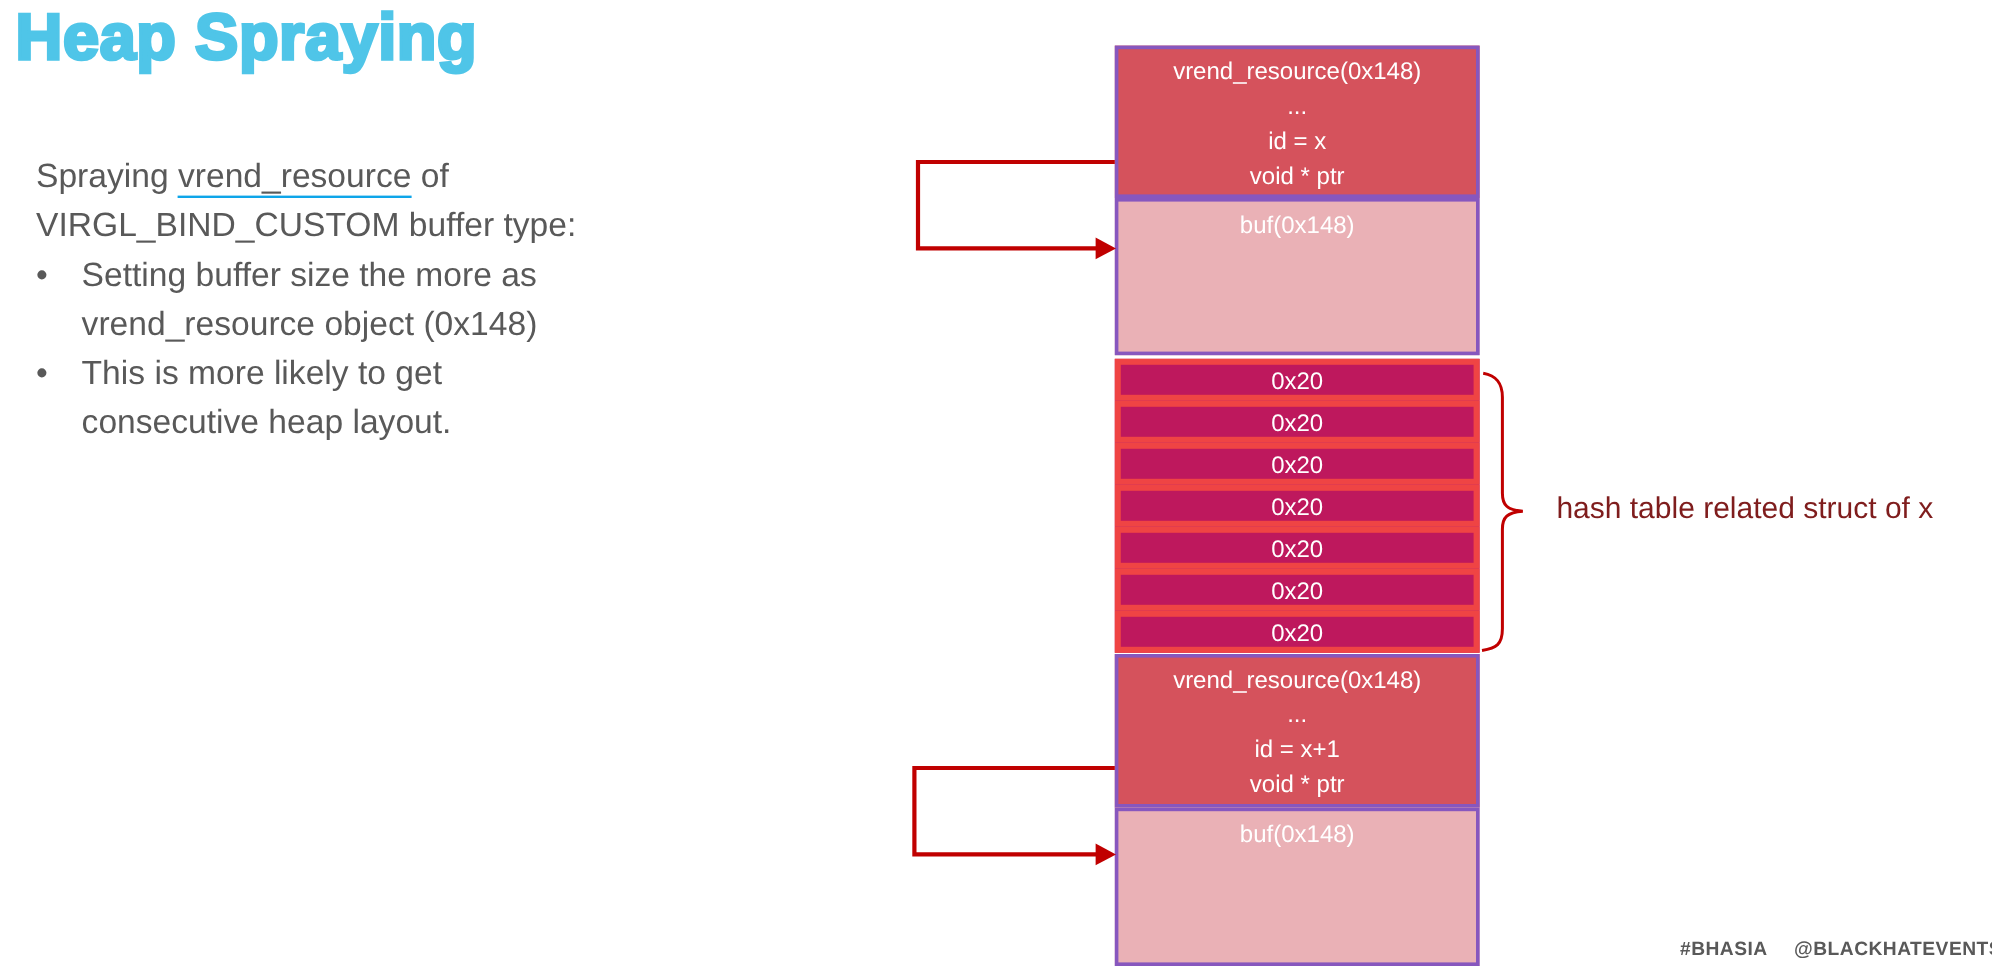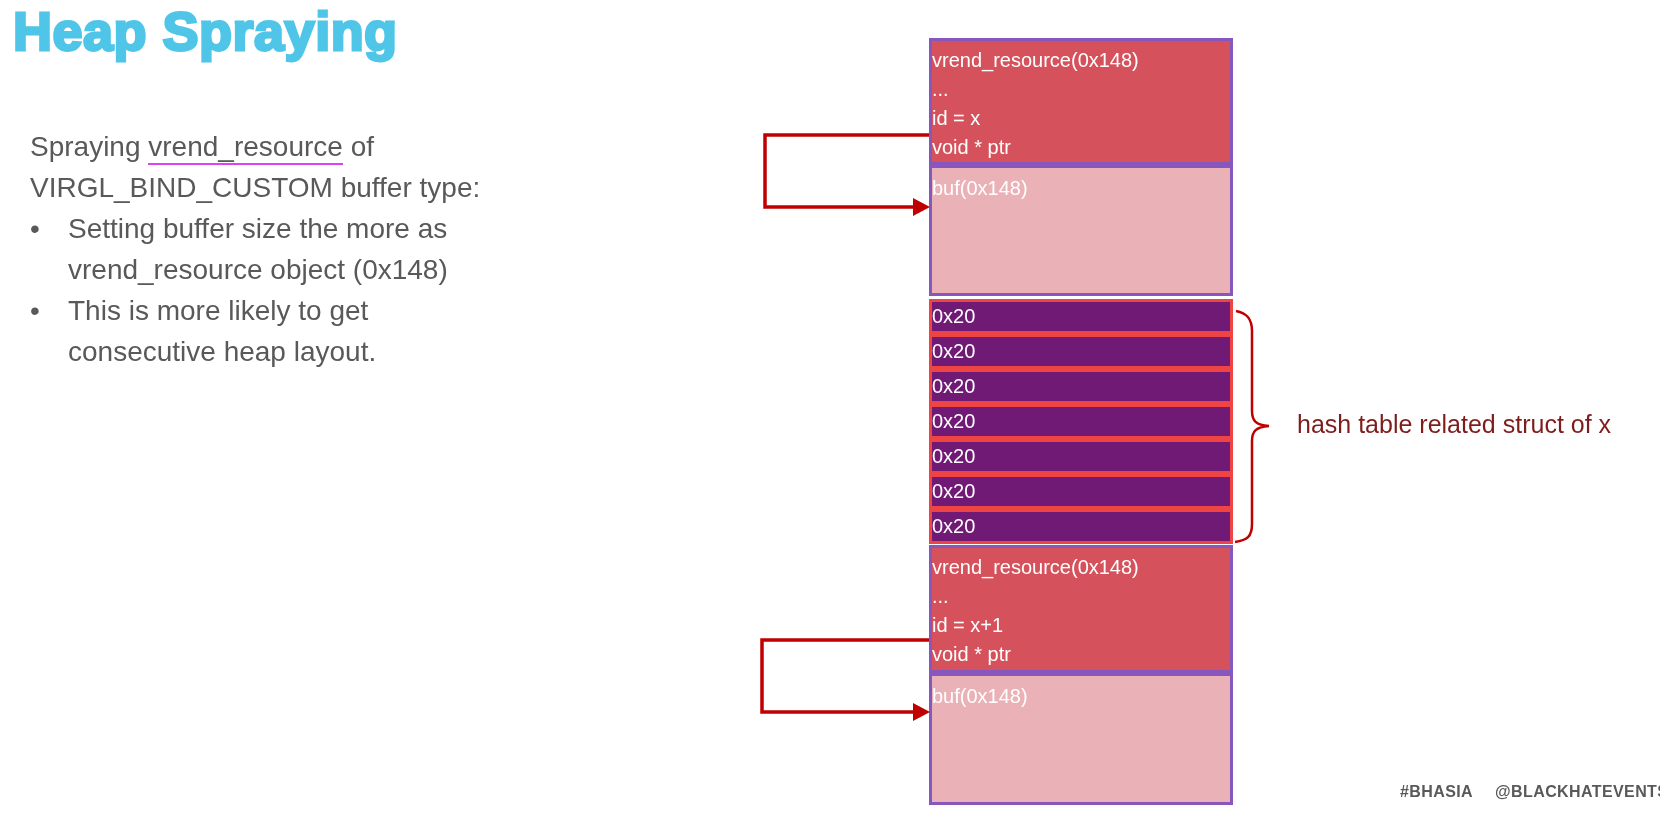--- a/index.html
+++ b/index.html
@@ -21,52 +21,52 @@
     letter-spacing: 0.5px;
     white-space: nowrap;
   }
 
   
   .body-text {
     position: absolute; left: 30px; top: 126px; width: 560px;
     font-size: 28px; line-height: 41px; color: #595959;
   }
   .intro-underline {
-    border-bottom: 2px solid #d946ef;
+    border-bottom: 2px solid #0ea5e9;
     padding-bottom: 1px;
   }
   .intro-bold { font-weight: 400; }
   .bullet-row { display: flex; align-items: flex-start; }
   .bullet-glyph { width: 38px; flex: 0 0 38px; color: #595959; }
   .bullet-text { white-space: pre-line; }
 
   
   .mem-block {
     position: absolute; left: 929px; width: 304px;
-    text-align: left; color: #ffffff; font-size: 20px;
+    text-align: center; color: #ffffff; font-size: 20px;
   }
   .vrend-box {
     background: #D5525C;
     border: 3px solid #8757BE;
     line-height: 29px; padding-top: 5px;
   }
   .vrend-box-1 { top: 38px;  height: 127px; }
   .vrend-box-2 { top: 545px; height: 128px; }
   .buf-box {
     background: #EAB1B6;
     border: 3px solid #8757BE;
     padding-top: 9px; line-height: 22px;
   }
   .buf-box-1 { top: 165px; height: 131px; }
   .buf-box-2 { top: 673px; height: 132px; }
   .hash-stack { top: 299px; }
   .hash-cell {
     height: 35px;
-    background: #701a75;
-    border: 3px solid #ef4444;
+    background: #be185d;
+    border: 5px solid #ef4444;
     line-height: 29px;
   }
 
   
   .annotation {
     position: absolute; left: 1297px; top: 410px;
     font-size: 25px; color: #7f1d1d; white-space: nowrap;
   }
 
   

